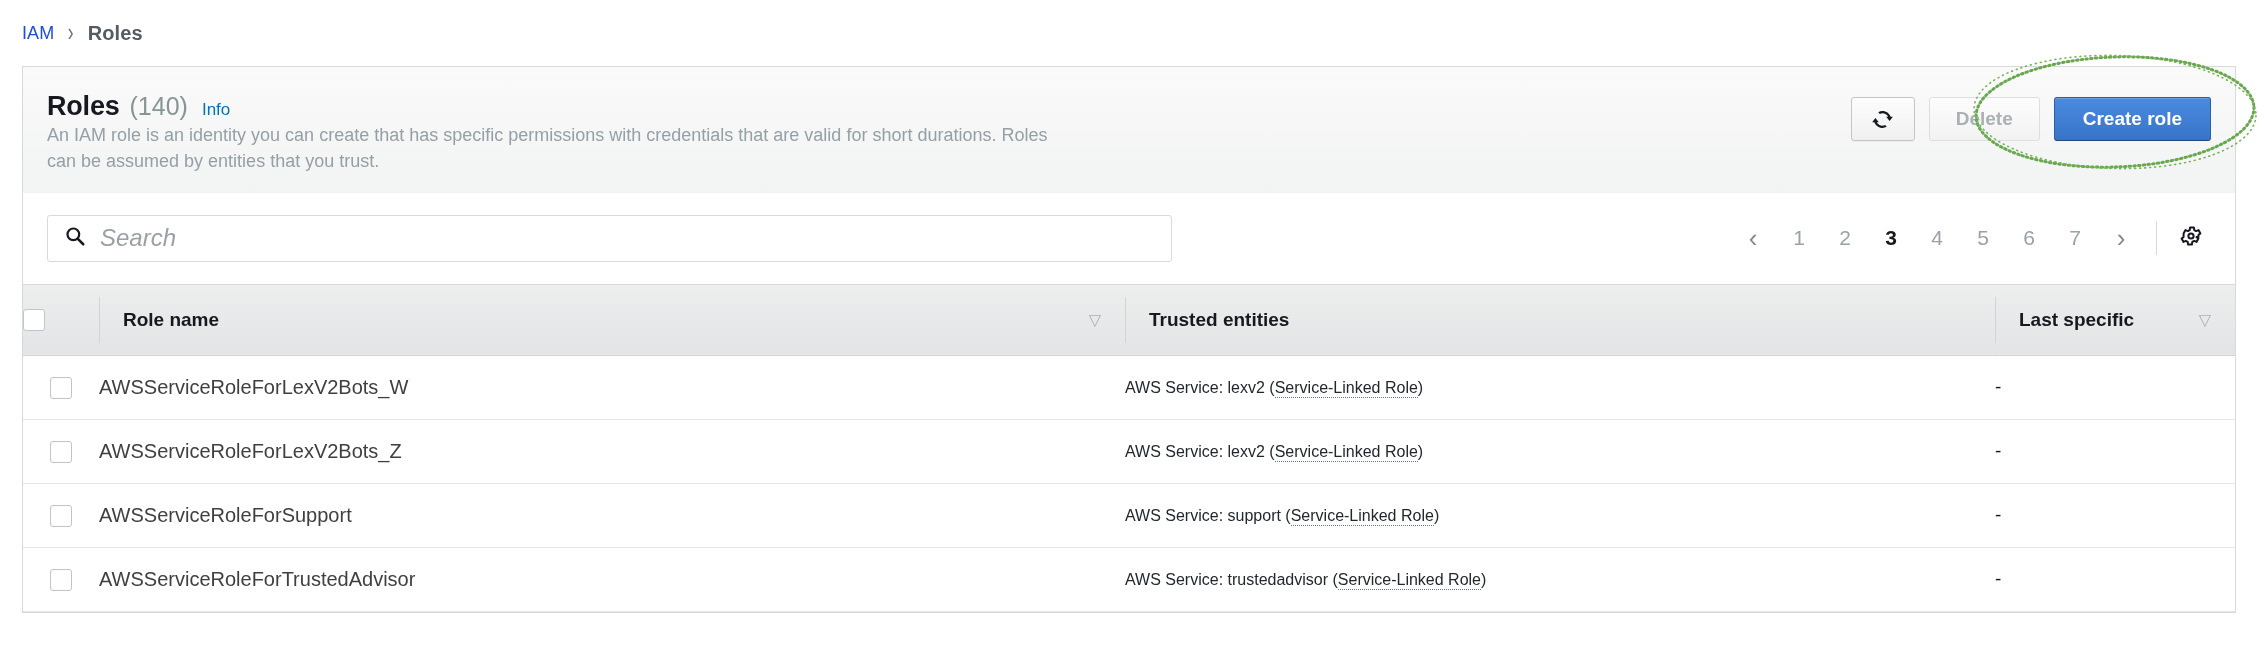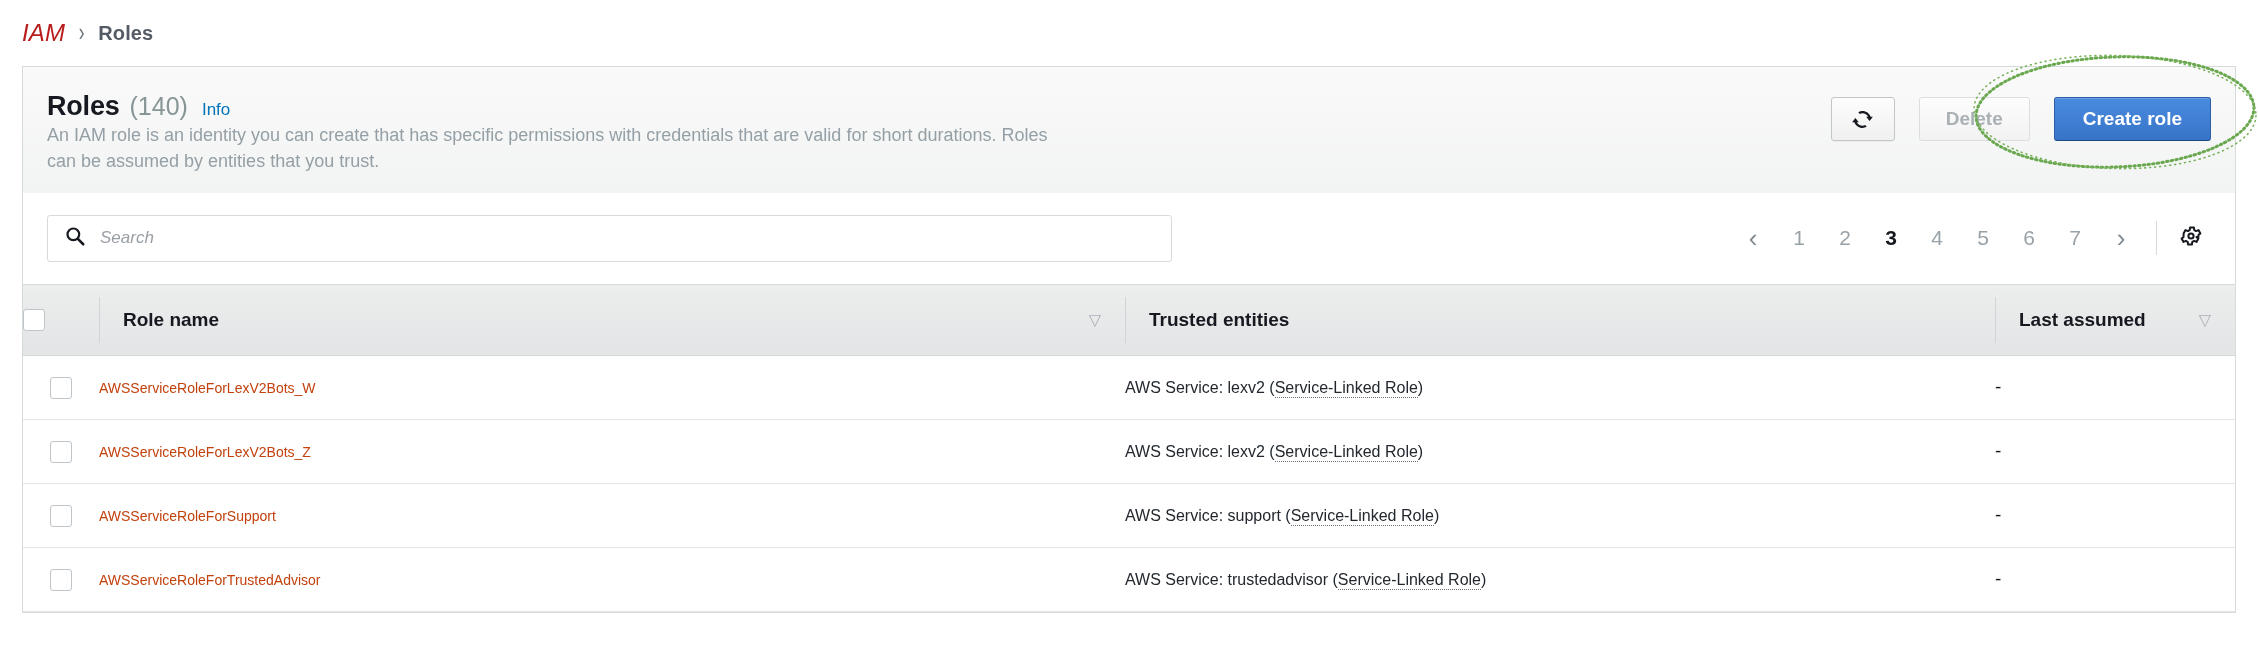--- a/index.html
+++ b/index.html
@@ -18,26 +18,25 @@
 
   
   .breadcrumb {
     display: flex;
     align-items: center;
     height: 66px;
     padding-left: 22px;
     gap: 13px;
   }
   .crumb-link {
-    color: #b91c1c;
-    font-size: 24px;
+    color: #1d4ed8;
+    font-size: 18px;
     font-weight: 400;
     text-decoration: none;
     letter-spacing: .1px;
-    font-style: italic;
   }
   .crumb-sep {
     color: #687078;
     font-size: 22px;
     line-height: 1;
     font-weight: 400;
     transform: scaleX(.78) scaleY(1.15);
     display: inline-block;
   }
   .crumb-current {
@@ -105,21 +104,21 @@
     line-height: 1.46;
     color: #95a0a6;
     max-width: 1010px;
     font-weight: 400;
   }
 
   
   .actions {
     display: flex;
     align-items: center;
-    gap: 24px;
+    gap: 14px;
     padding-top: 8px;
   }
   .btn {
     height: 44px;
     border-radius: 3px;
     font-size: 19px;
     font-weight: 700;
     display: inline-flex;
     align-items: center;
     justify-content: center;
@@ -171,21 +170,21 @@
     width: 1125px;
     height: 47px;
   }
   .search-box input {
     width: 100%;
     height: 100%;
     border: 1px solid #d9dada;
     border-radius: 3px;
     background: #ffffff;
     padding: 0 14px 0 52px;
-    font-size: 17px;
+    font-size: 24px;
     font-family: "Liberation Sans", "DejaVu Sans", sans-serif;
     color: #16191f;
     outline: none;
   }
   .search-box input::placeholder {
     color: #9aa0a6;
     font-style: italic;
   }
   .search-icon {
     position: absolute;
@@ -293,23 +292,23 @@
     height: 22px;
     border: 1px solid #bfc5c9;
     border-radius: 3px;
     background: #ffffff;
     display: inline-block;
     vertical-align: middle;
     cursor: pointer;
   }
 
   .role-link {
-    color: #c2410c;
+    color: #404040;
     text-decoration: none;
-    font-size: 14px;
+    font-size: 20px;
   }
   .trust-text { color: #22282e; font-size: 16px; }
   .slr {
     border-bottom: 1px dotted #6b7378;
     padding-bottom: 1px;
   }
   .act-dash { color: #16191f; font-size: 19px; }
 </style>
 </head>
 <body>
@@ -413,21 +412,21 @@
             <span class="sort-caret">▽</span>
           </div>
         </th>
         <th>
           <div class="th-inner with-rule">
             <span class="th-label">Trusted entities</span>
           </div>
         </th>
         <th>
           <div class="th-inner with-rule">
-            <span class="th-label">Last assumed</span>
+            <span class="th-label">Last specific</span>
             <span class="sort-caret">▽</span>
           </div>
         </th>
       </tr>
     </thead>
     <tbody>
       <tr>
         <td class="td-check">
           <span class="chk"></span>
         </td>

